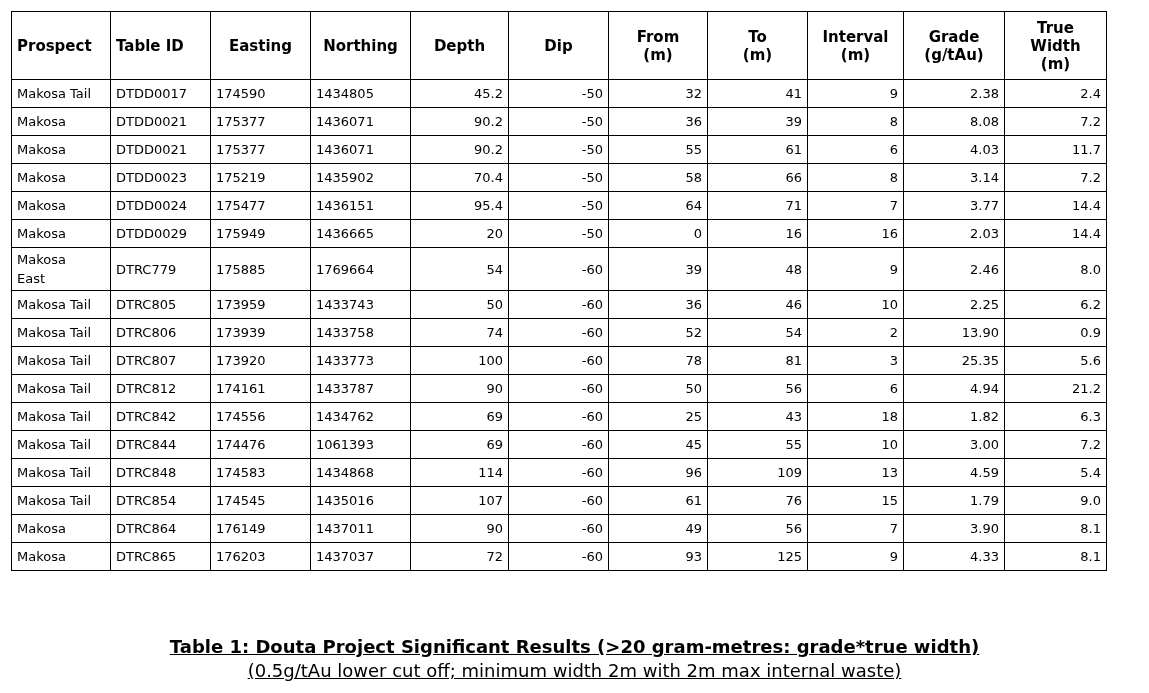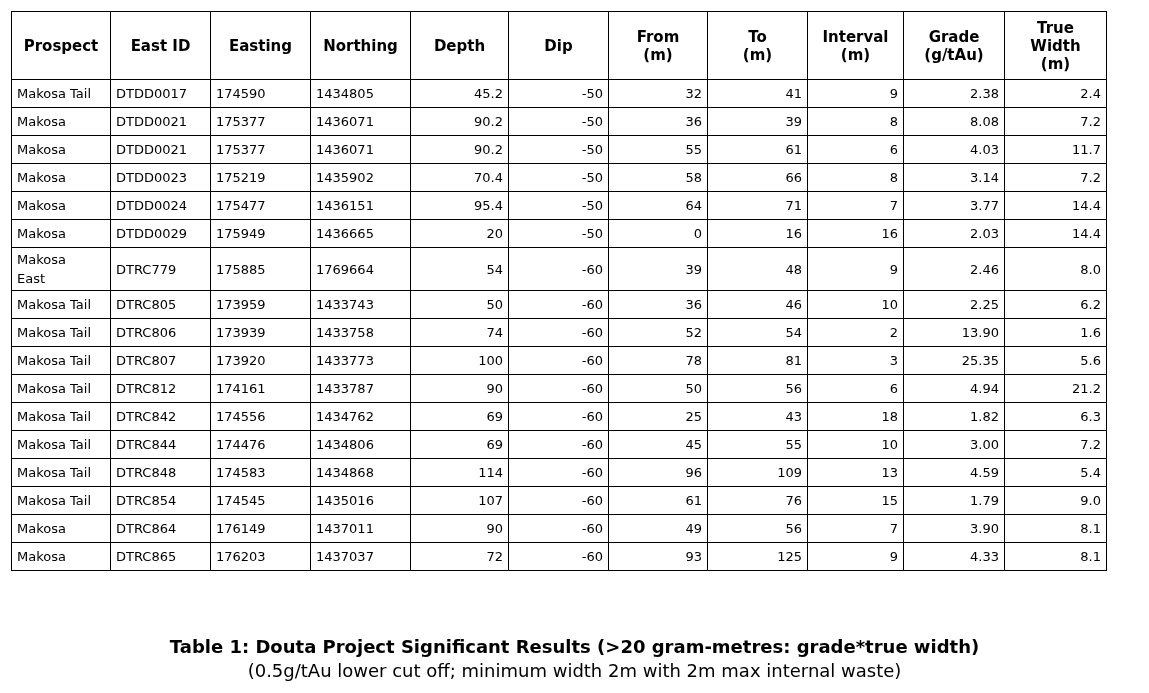--- a/index.html
+++ b/index.html
@@ -36,21 +36,21 @@
   table.results th {
     font-size: 15px;
     font-weight: bold;
     text-align: center;
     vertical-align: middle;
     line-height: 18px;
     padding: 3px 5px;
   }
   table.results th:nth-child(1),
   table.results th:nth-child(2) {
-    text-align: center;
+    text-align: left;
   }
   table.results tbody tr {
     height: 28px;
   }
   table.results td {
     font-size: 13px;
     line-height: 19px;
     vertical-align: middle;
     padding: 2px 5px;
     text-align: right;
@@ -60,25 +60,27 @@
   }
   .caption {
     margin-top: 64px;
     width: 1149px;
     text-align: center;
   }
   .caption-line1 {
     font-size: 18px;
     font-weight: bold;
     line-height: 24px;
+    text-decoration: underline;
   }
   .caption-line2 {
     font-size: 18px;
     font-weight: normal;
     line-height: 24px;
+    text-decoration: underline;
   }
 </style>
 </head>
 <body>
 
 <div class="page">
 
   <table class="results">
     <colgroup>
       <col style="width:99px">
@@ -89,21 +91,21 @@
       <col style="width:100px">
       <col style="width:99px">
       <col style="width:100px">
       <col style="width:96px">
       <col style="width:101px">
       <col style="width:102px">
     </colgroup>
     <thead>
       <tr>
         <th>Prospect</th>
-        <th>East ID</th>
+        <th>Table ID</th>
         <th>Easting</th>
         <th>Northing</th>
         <th>Depth</th>
         <th>Dip</th>
         <th>From
 (m)</th>
         <th>To
 (m)</th>
         <th>Interval
 (m)</th>
@@ -224,21 +226,21 @@
           <td>Makosa Tail</td>
           <td>DTRC806</td>
           <td>173939</td>
           <td>1433758</td>
           <td>74</td>
           <td>-60</td>
           <td>52</td>
           <td>54</td>
           <td>2</td>
           <td>13.90</td>
-          <td>1.6</td>
+          <td>0.9</td>
         </tr>
         <tr>
           <td>Makosa Tail</td>
           <td>DTRC807</td>
           <td>173920</td>
           <td>1433773</td>
           <td>100</td>
           <td>-60</td>
           <td>78</td>
           <td>81</td>
@@ -269,21 +271,21 @@
           <td>25</td>
           <td>43</td>
           <td>18</td>
           <td>1.82</td>
           <td>6.3</td>
         </tr>
         <tr>
           <td>Makosa Tail</td>
           <td>DTRC844</td>
           <td>174476</td>
-          <td>1434806</td>
+          <td>1061393</td>
           <td>69</td>
           <td>-60</td>
           <td>45</td>
           <td>55</td>
           <td>10</td>
           <td>3.00</td>
           <td>7.2</td>
         </tr>
         <tr>
           <td>Makosa Tail</td>

